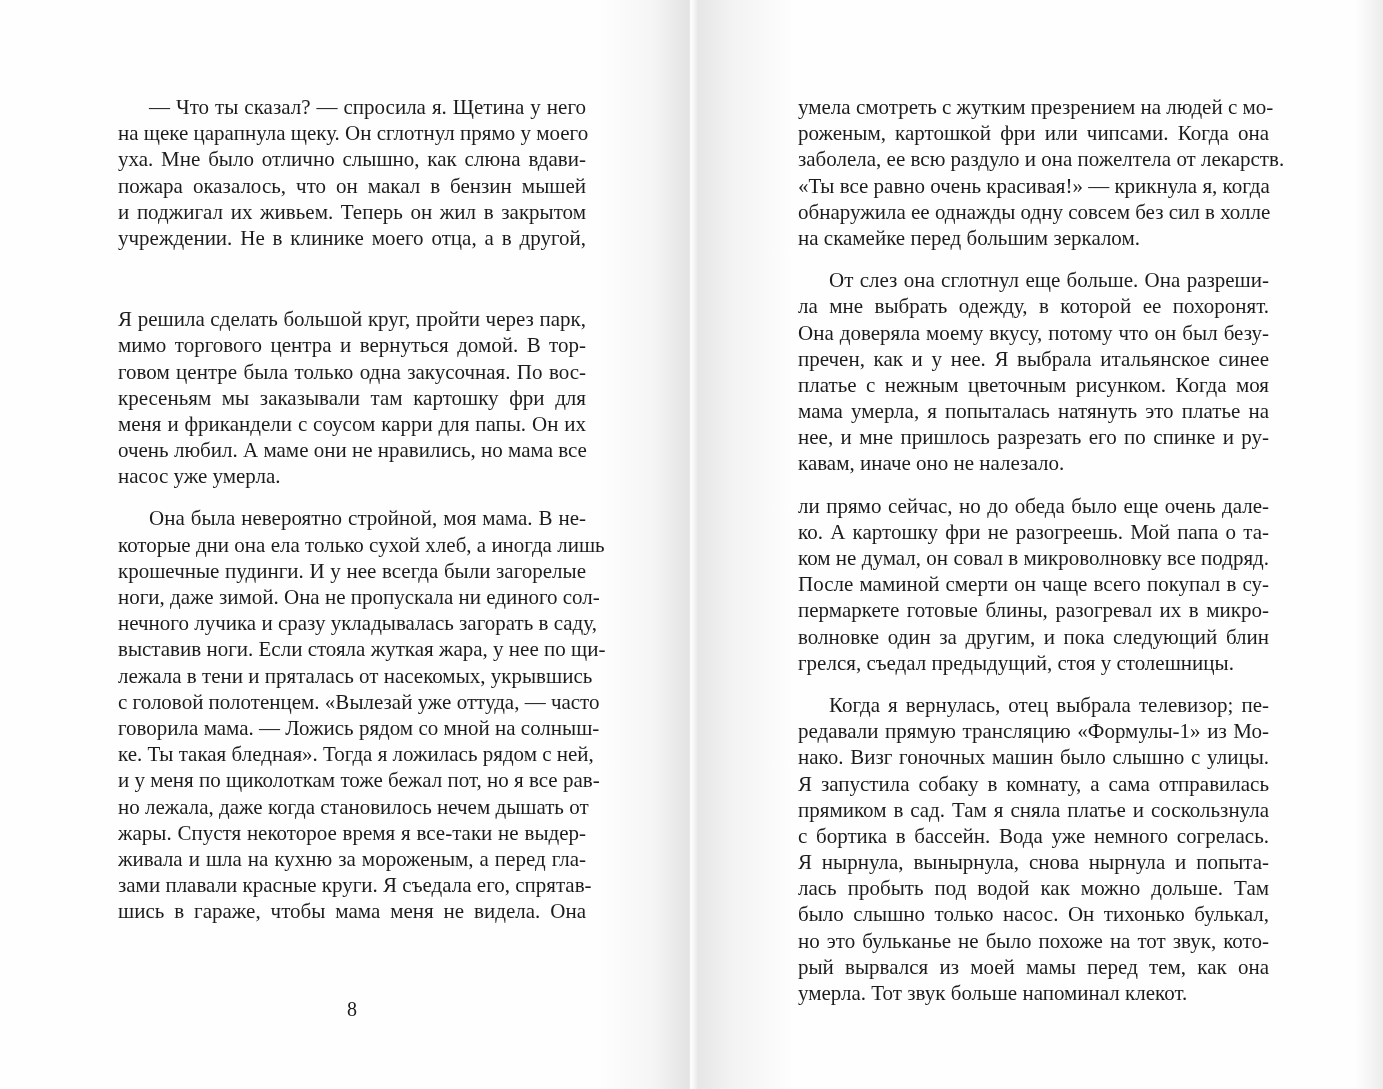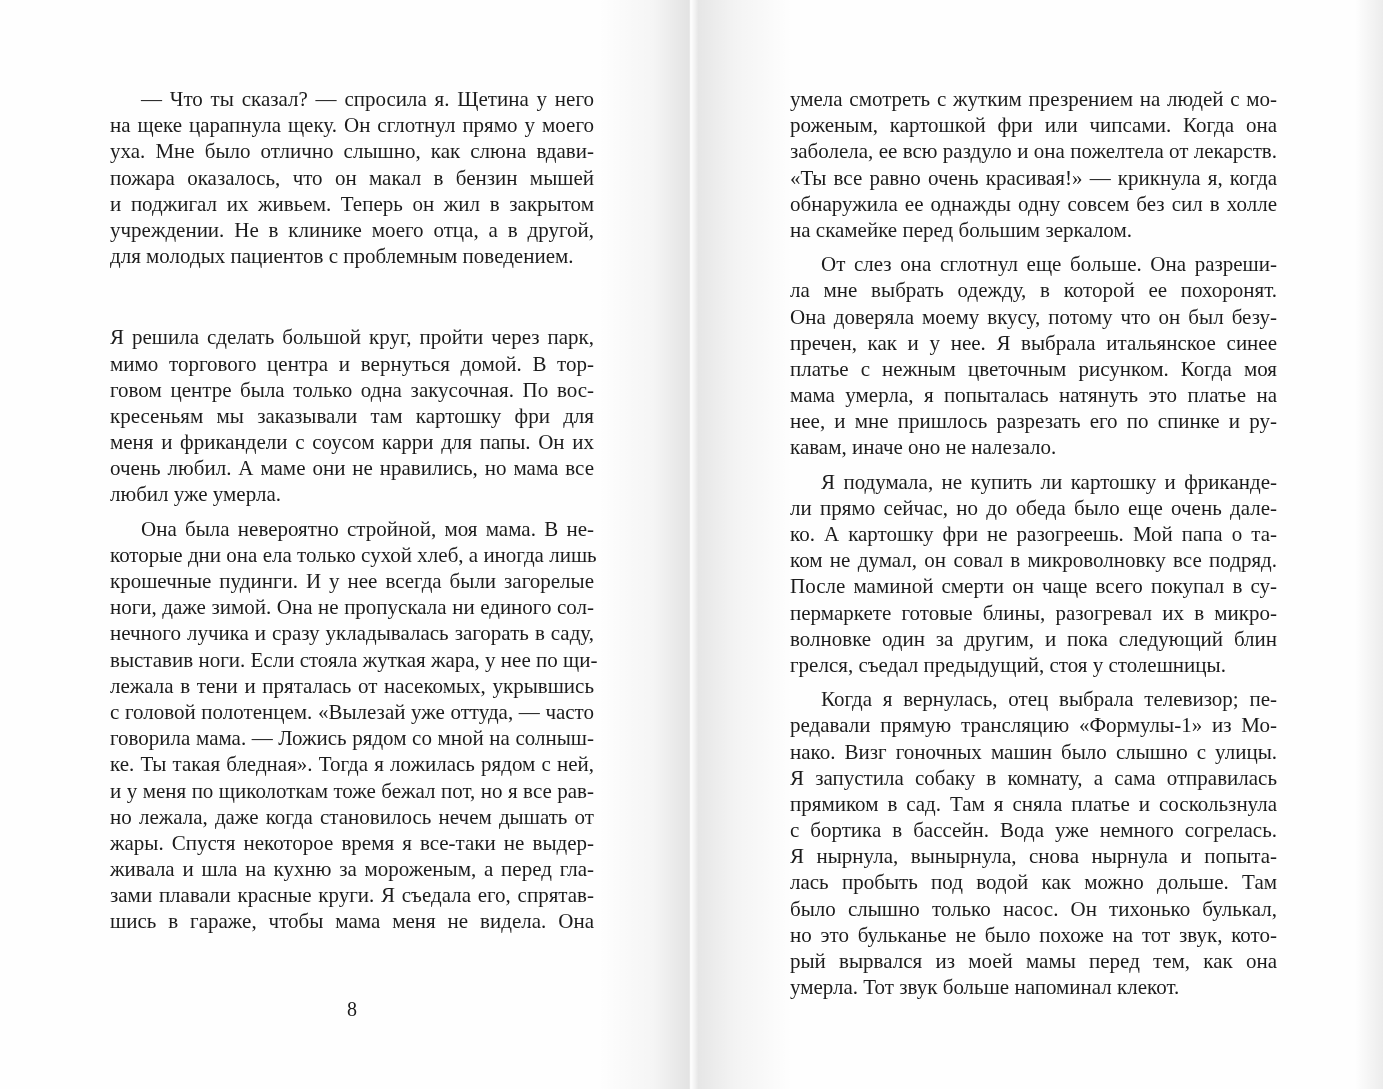--- a/index.html
+++ b/index.html
@@ -54,21 +54,21 @@
     background: linear-gradient(to right, rgba(0,0,0,0), rgba(0,0,0,0.07));
     pointer-events: none;
   }
   .text-column {
     position: absolute;
     top: 78px;
     font-size: 21px;
   }
   .text-column.left  { left: 102px; width: 500px; }
   .text-column.right { left: 782px; width: 503px; }
-  .para { margin: 8px; }
+  .para { margin: 16px; }
   .para.section-gap { margin-top: 55px; }
   .line {
     height: 26.2px;
     line-height: 26.2px;
     text-align: justify;
     text-align-last: justify;
     white-space: nowrap;
   }
   .line.indent { text-indent: 31px; }
   .line.last { text-align-last: left; }
@@ -87,30 +87,29 @@
 
 <div class="spread">
   <div class="text-column left">
       <div class="para">
         <div class="line indent">— Что ты сказал? — спросила я. Щетина у него</div>
         <div class="line">на щеке царапнула щеку. Он сглотнул прямо у моего</div>
         <div class="line">уха. Мне было отлично слышно, как слюна вдави-</div>
         <div class="line">пожара оказалось, что он макал в бензин мышей</div>
         <div class="line">и поджигал их живьем. Теперь он жил в закрытом</div>
         <div class="line">учреждении. Не в клинике моего отца, а в другой,</div>
-        <div class="line last">для молодых пациентов с проблемным поведением.</div>
       </div>
       <div class="para section-gap">
         <div class="line">Я решила сделать большой круг, пройти через парк,</div>
         <div class="line">мимо торгового центра и вернуться домой. В тор-</div>
         <div class="line">говом центре была только одна закусочная. По вос-</div>
         <div class="line">кресеньям мы заказывали там картошку фри для</div>
         <div class="line">меня и фрикандели с соусом карри для папы. Он их</div>
         <div class="line">очень любил. А маме они не нравились, но мама все</div>
-        <div class="line last">любил уже умерла.</div>
+        <div class="line last">насос уже умерла.</div>
       </div>
       <div class="para">
         <div class="line indent">Она была невероятно стройной, моя мама. В не-</div>
         <div class="line">которые дни она ела только сухой хлеб, а иногда лишь</div>
         <div class="line">крошечные пудинги. И у нее всегда были загорелые</div>
         <div class="line">ноги, даже зимой. Она не пропускала ни единого сол-</div>
         <div class="line">нечного лучика и сразу укладывалась загорать в саду,</div>
         <div class="line">выставив ноги. Если стояла жуткая жара, у нее по щи-</div>
         <div class="line">лежала в тени и пряталась от насекомых, укрывшись</div>
         <div class="line">с головой полотенцем. «Вылезай уже оттуда, — часто</div>
@@ -138,21 +137,20 @@
         <div class="line indent">От слез она сглотнул еще больше. Она разреши-</div>
         <div class="line">ла мне выбрать одежду, в которой ее похоронят.</div>
         <div class="line">Она доверяла моему вкусу, потому что он был безу-</div>
         <div class="line">пречен, как и у нее. Я выбрала итальянское синее</div>
         <div class="line">платье с нежным цветочным рисунком. Когда моя</div>
         <div class="line">мама умерла, я попыталась натянуть это платье на</div>
         <div class="line">нее, и мне пришлось разрезать его по спинке и ру-</div>
         <div class="line last">кавам, иначе оно не налезало.</div>
       </div>
       <div class="para">
-        <div class="line indent">Я подумала, не купить ли картошку и фриканде-</div>
         <div class="line">ли прямо сейчас, но до обеда было еще очень дале-</div>
         <div class="line">ко. А картошку фри не разогреешь. Мой папа о та-</div>
         <div class="line">ком не думал, он совал в микроволновку все подряд.</div>
         <div class="line">После маминой смерти он чаще всего покупал в су-</div>
         <div class="line">пермаркете готовые блины, разогревал их в микро-</div>
         <div class="line">волновке один за другим, и пока следующий блин</div>
         <div class="line last">грелся, съедал предыдущий, стоя у столешницы.</div>
       </div>
       <div class="para">
         <div class="line indent">Когда я вернулась, отец выбрала телевизор; пе-</div>

